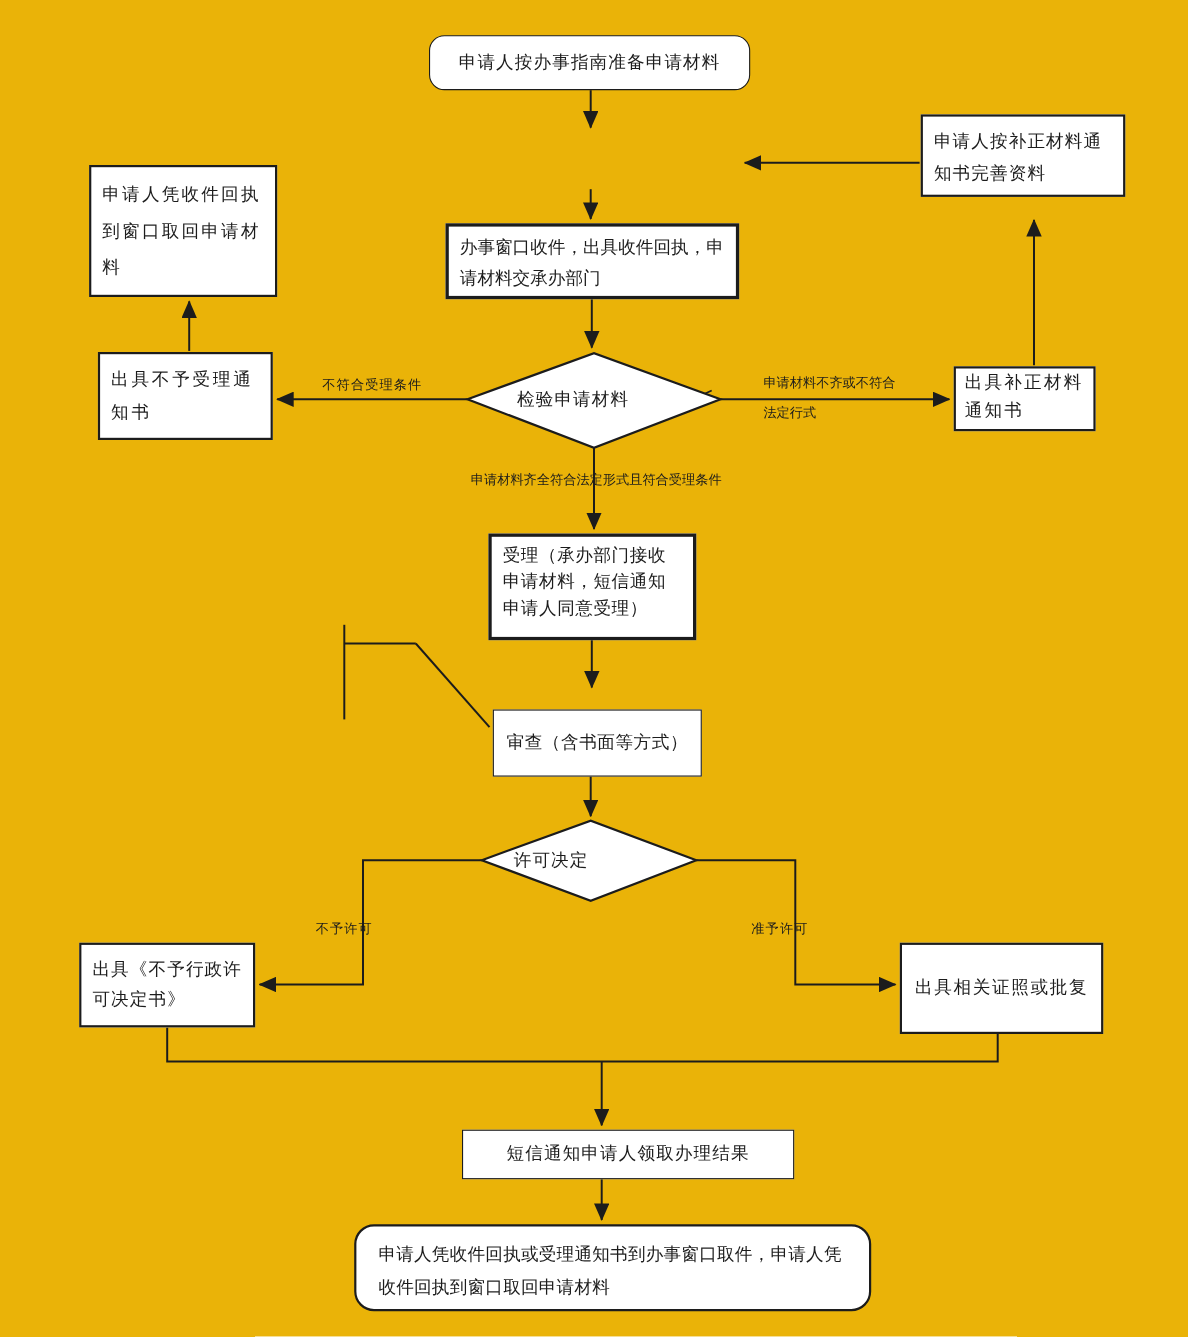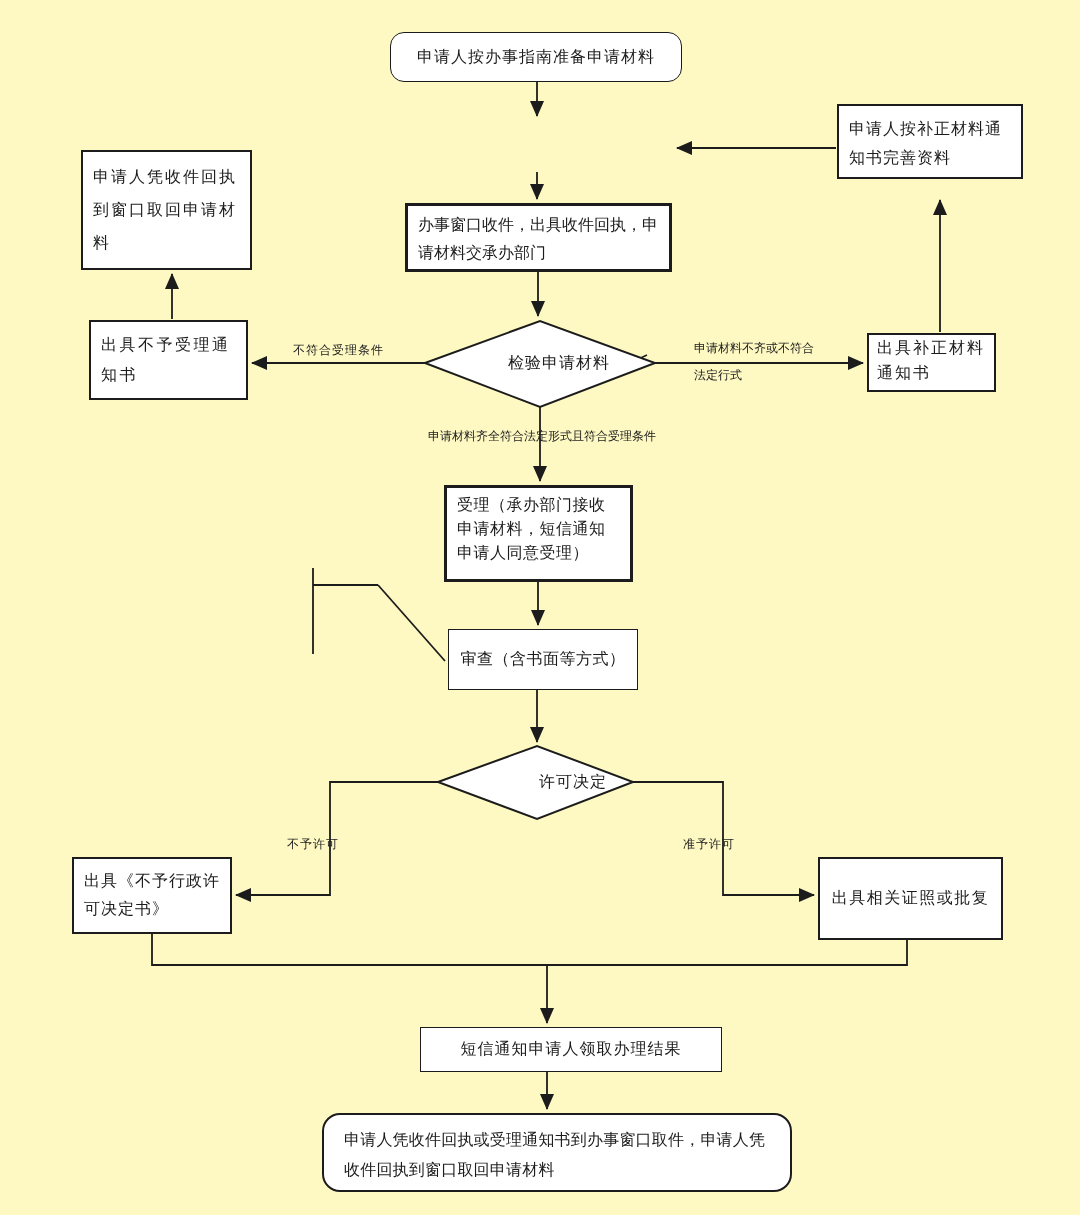--- a/index.html
+++ b/index.html
@@ -1,45 +1,45 @@
 <!DOCTYPE html>
 <html><head>
 <meta charset="utf-8">
 <style>
   html,body{margin:0;padding:0;background:#ffffff;}
   #canvas{
     position:relative;
     width:1080px;height:1215px;
-    background:#fef9c3;
+    background:#eab308;
     font-family:"DejaVu Sans",sans-serif;
     color:#1c1c1c;
   }
   #lines{position:absolute;left:0;top:0;width:1080px;height:1215px;}
   .node{
     position:absolute;
     box-sizing:border-box;
     border:2px solid #1c1c1c;
     background:#ffffff;
     font-size:16px;
     color:#1c1c1c;
   }
   .center{display:flex;align-items:center;justify-content:center;text-align:center;}
   .flabel{position:absolute;font-size:12px;color:#1c1c1c;}
-  .dlabel{position:absolute;font-size:16px;color:#1c1c1c;text-align:right;letter-spacing:1px;}
+  .dlabel{position:absolute;font-size:16px;color:#1c1c1c;text-align:left;letter-spacing:1px;}
 
   
   #n-start{left:390px;top:32px;width:292px;height:50px;border-radius:14px;border-width:1.5px;letter-spacing:1px;}
   #n-submit{left:403px;top:120px;width:270px;height:52px;letter-spacing:1px;}
   #n-receive{left:405px;top:203px;width:267px;height:69px;border-width:3px;padding:5px 10px;line-height:28px;}
   #n-retrieve{left:81px;top:150px;width:171px;height:120px;border-width:2.5px;padding:8px 10px;line-height:33px;letter-spacing:2px;}
   #n-reject-notice{left:89px;top:320px;width:159px;height:80px;border-width:2.5px;padding:8px 10px;line-height:30px;letter-spacing:2.5px;}
   #n-supplement-notice{left:867px;top:333px;width:129px;height:59px;border-width:2.5px;padding:0 8px;line-height:25px;letter-spacing:2px;}
   #n-complete-materials{left:837px;top:104px;width:186px;height:75px;border-width:2.5px;padding:8px 10px;line-height:29px;letter-spacing:1px;}
   #n-accept{left:444px;top:485px;width:189px;height:97px;border-width:3px;padding:5px 10px;line-height:24px;letter-spacing:0.5px;}
-  #n-review{left:448px;top:629px;width:190px;height:61px;border-width:1.5px;letter-spacing:0.5px;}
+  #n-review{left:448px;top:645px;width:190px;height:61px;border-width:1.5px;letter-spacing:0.5px;}
   #n-deny-doc{left:72px;top:857px;width:160px;height:77px;border-width:2.5px;padding:8px 10px;line-height:28px;letter-spacing:1px;}
   #n-grant-doc{left:818px;top:857px;width:185px;height:83px;border-width:2.5px;letter-spacing:1.5px;}
   #n-sms{left:396px;top:1027px;width:302px;height:45px;border-width:1.5px;letter-spacing:1px;margin-left:24px;}
   #n-final{left:322px;top:1113px;width:470px;height:79px;border-radius:18px;padding:10px 20px;line-height:30px;letter-spacing:0.2px;}
 
   
   #t-check{left:470px;top:353px;width:140px;}
   #t-decision{left:467px;top:772px;width:140px;}
 
   

